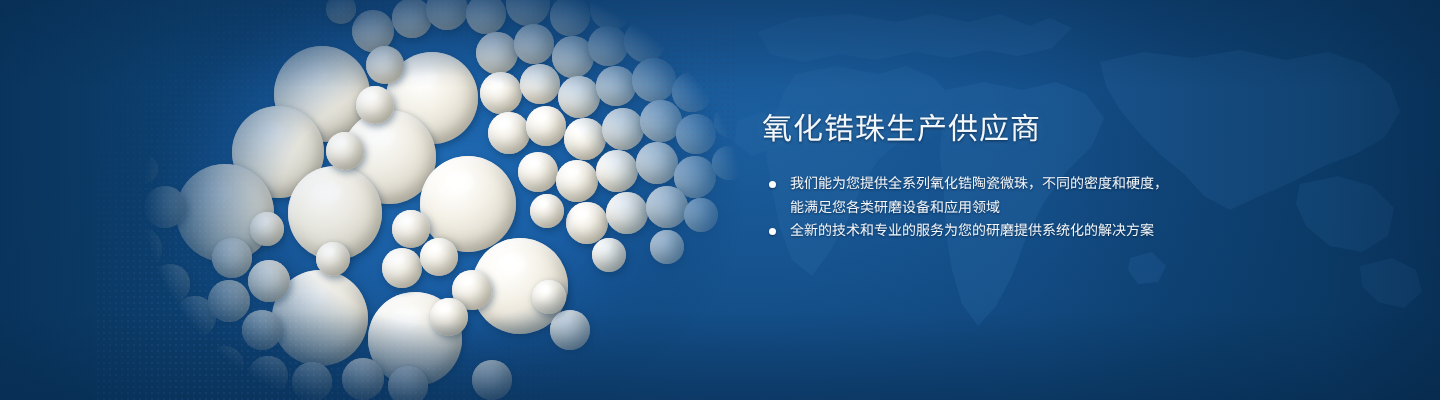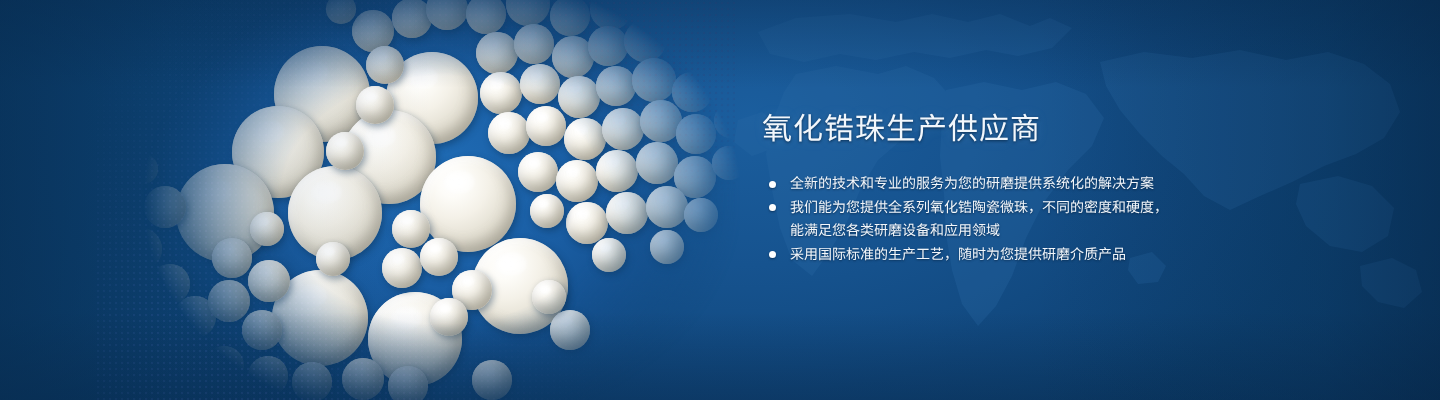--- a/index.html
+++ b/index.html
@@ -222,27 +222,23 @@
   </div>
 
   <div class="bg-vignette"></div>
 
   <div class="copy">
     <h1 class="headline">氧化锆珠生产供应商</h1>
 
     <ul class="points">
       <li class="point">
         <span class="dot"></span>
-        <span class="ln">全新的技术和专业的服务为您的研磨提供系统化的解决方案</span>
-      </li>
-      <li class="point">
-        <span class="dot"></span>
         <span class="ln">我们能为您提供全系列氧化锆陶瓷微珠，不同的密度和硬度，</span>
         <span class="ln">能满足您各类研磨设备和应用领域</span>
       </li>
       <li class="point">
         <span class="dot"></span>
-        <span class="ln">采用国际标准的生产工艺，随时为您提供研磨介质产品</span>
+        <span class="ln">全新的技术和专业的服务为您的研磨提供系统化的解决方案</span>
       </li>
     </ul>
   </div>
 
 </div>
 
 </body></html>

